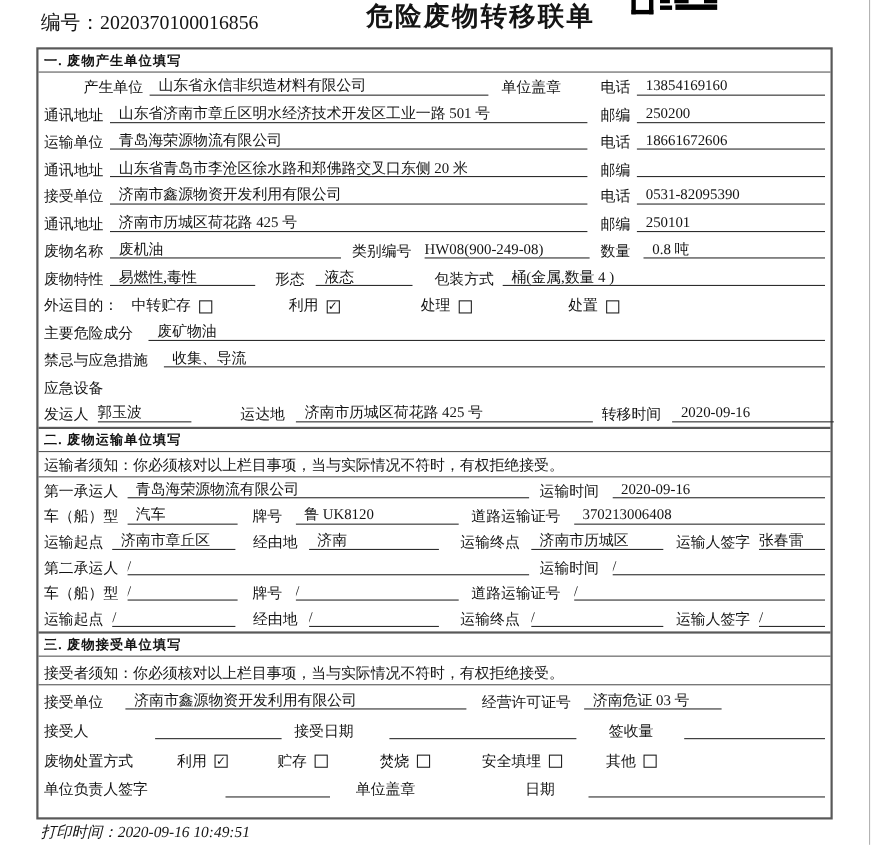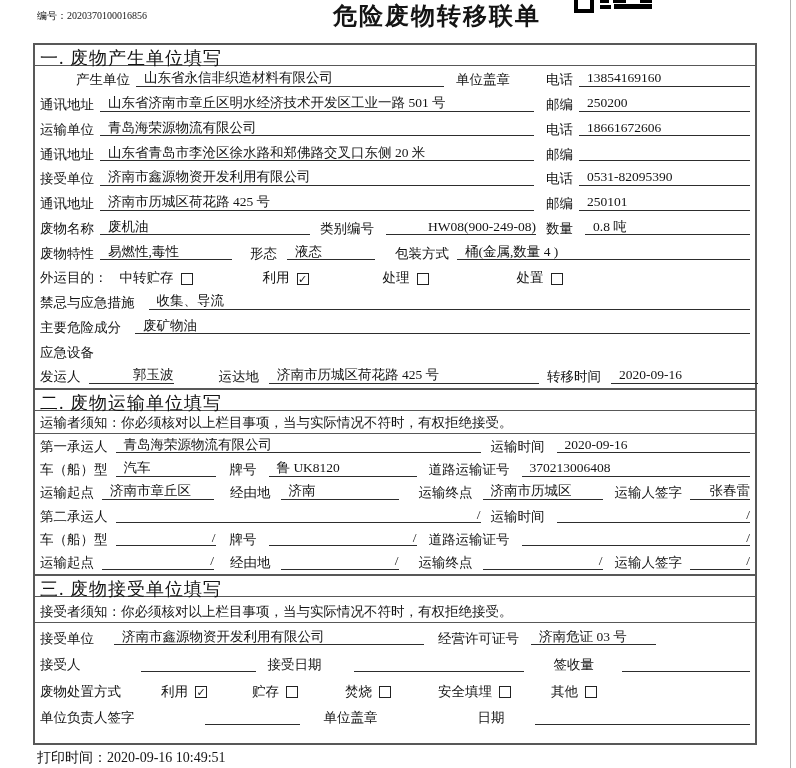--- a/index.html
+++ b/index.html
@@ -3,66 +3,66 @@
 <meta charset="utf-8">
 <style>
   html,body{margin:0;padding:0;}
   body{
     width:796px;height:768px;position:relative;background:#ffffff;
     font-family:"Liberation Serif","DejaVu Serif",serif;
     color:#141414;font-size:13.5px;line-height:1;overflow:hidden;
   }
   
   .hdr{position:absolute;top:0;left:0;width:796px;height:43px;}
-  .serial{position:absolute;left:37px;top:11px;font-size:10px;white-space:nowrap;}
+  .serial{position:absolute;left:37px;top:11px;font-size:18px;white-space:nowrap;}
   .doc-title{position:absolute;left:333px;top:4px;font-size:24px;font-weight:bold;letter-spacing:2px;white-space:nowrap;}
   .qr{position:absolute;top:0;left:574px;width:80px;height:9px;}
   .qr div{position:absolute;background:#000;}
   .qr .q1{left:0;top:0;width:12px;height:9px;background:transparent;border-left:4px solid #000;border-right:4px solid #000;border-bottom:4px solid #000;}
   .q2{left:26px;top:0;width:9px;height:3px;}
   .q3{left:26px;top:5px;width:11px;height:4px;}
   .q4{left:39px;top:0;width:13px;height:3px;}
   .q5{left:40px;top:4px;width:38px;height:5px;}
   .q6{left:66px;top:0;width:12px;height:3px;}
   
   .form-box{
     position:absolute;left:33px;top:43px;width:724px;height:702px;
     border:2px solid #585858;box-sizing:border-box;background:#fff;
   }
   .section{box-sizing:border-box;}
   .section + .section{border-top:2px solid #585858;}
   .sec-hd{
     height:21px;box-sizing:border-box;padding:4px 0 0 5px;
-    font-weight:normal;font-size:18px;border-bottom:1.5px solid #585858;
+    font-weight:bold;font-size:12px;border-bottom:1.5px solid #585858;
     letter-spacing:1px;
   }
   .row{
     display:flex;align-items:flex-end;box-sizing:border-box;
     padding:0 5px 4px 5px;white-space:nowrap;
   }
   .s1 .row{height:24.77px;}
   .s2 .row{height:23.25px;}
   .s3 .row{height:26.4px;}
   .notice-row{border-bottom:1.5px solid #585858;}
   .lab{flex-shrink:0;}
   .v{
     border-bottom:1px solid #2d2d2d;box-sizing:border-box;
     padding:0 0 1px 8px;overflow:hidden;flex-shrink:0;
   }
-  .v.c{text-align:right;padding-left:0;}
+  .v.c{text-align:left;padding-left:0;}
   .v.fl{flex:1 1 auto;}
   .cell-l{width:506px;display:flex;align-items:flex-end;flex-shrink:0;justify-content:center;}
   .cell-r{flex:1;display:flex;align-items:flex-end;}
   .cbox{
     display:inline-block;width:12px;height:12px;border:1.4px solid #222;
     box-sizing:border-box;margin-left:7px;font-size:11px;line-height:10px;
     text-align:center;vertical-align:bottom;flex-shrink:0;
   }
   .cbi{display:flex;align-items:flex-end;flex-shrink:0;}
-  .footer{position:absolute;left:37px;top:751px;font-size:14px;white-space:nowrap;}
+  .footer{position:absolute;left:37px;top:751px;font-size:14px;white-space:nowrap;font-style:italic;}
   .edge-line{position:absolute;left:790px;top:0;width:1px;height:768px;background:#b3b3b3;}
   .sp{flex:1 1 auto;}
 </style>
 </head>
 <body>
 
 <div class="hdr">
   <div class="serial">
     <span>编号：</span><span>2020370100016856</span>
   </div>
@@ -181,27 +181,27 @@
         <span>处理</span>
         <span class="cbox"></span>
       </span>
       <span class="cbi" style="margin-left:88px">
         <span>处置</span>
         <span class="cbox"></span>
       </span>
     </div>
 
     <div class="row">
+      <span class="lab" style="margin-right:14px">主要危险成分</span>
+      <span class="v fl">废矿物油</span>
+    </div>
+
+    <div class="row">
       <span class="lab" style="margin-right:14px">禁忌与应急措施</span>
       <span class="v fl">收集、导流</span>
-    </div>
-
-    <div class="row">
-      <span class="lab" style="margin-right:14px">主要危险成分</span>
-      <span class="v fl">废矿物油</span>
     </div>
 
     <div class="row">
       <span class="lab" style="margin-right:10px">应急设备</span>
     </div>
 
     <div class="row">
       <span class="lab">发运人</span>
       <span class="v c" style="width:85px;margin-left:8px">郭玉波</span>
       <span class="lab" style="margin-left:45px">运达地</span>

